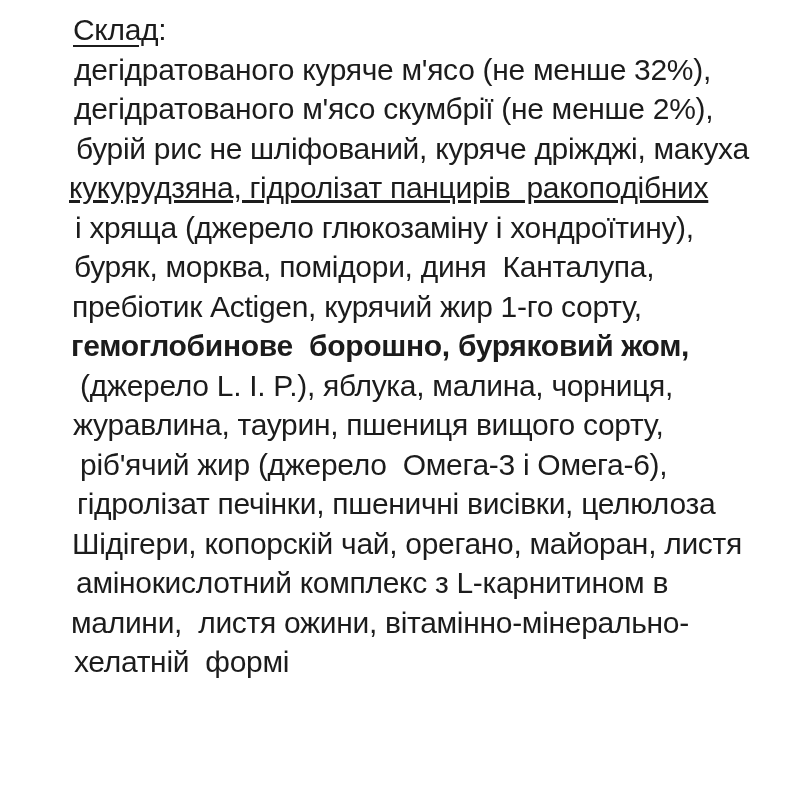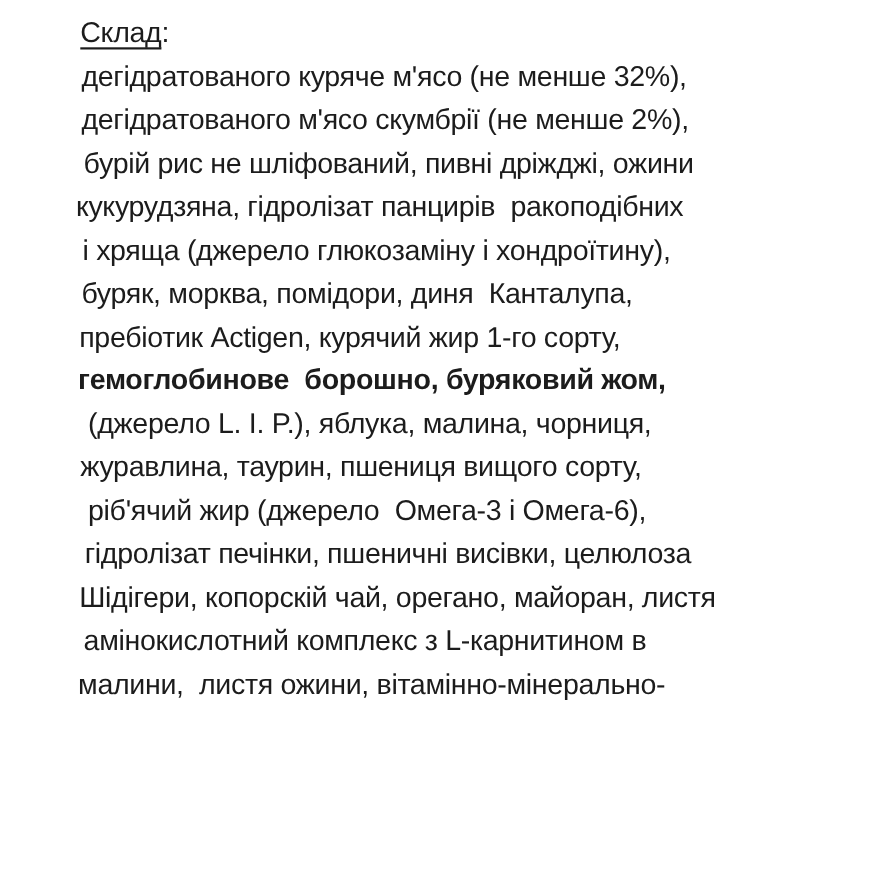--- a/index.html
+++ b/index.html
@@ -9,21 +9,21 @@
   }
   .page {
     position: relative;
     width: 800px;
     height: 800px;
     box-sizing: border-box;
     padding: 10px 30px 0 69px;
     background: var(--bg-color, #ffffff);
     color: var(--text-color, #1c1c1c);
     font-family: "Liberation Sans", "DejaVu Sans", sans-serif;
-    font-size: 26px;
+    font-size: 30px;
     font-weight: 400;
     letter-spacing: -0.3px;
     overflow: hidden;
   }
   .title-row,
   .line {
     white-space: pre;          
     line-height: 39.5px;
     height: 39.5px;
     overflow: visible;
@@ -31,21 +31,21 @@
   .title-row { padding-left: 4px; }
   .title-word {
     text-decoration: underline;
     text-decoration-thickness: 2px;
     text-underline-offset: 5px;
   }
   
   .lines .line:nth-child(1)  { padding-left: 5px;  }
   .lines .line:nth-child(2)  { padding-left: 5px;  }
   .lines .line:nth-child(3)  { padding-left: 7px;  }
-  .lines .line:nth-child(4)  { padding-left: 0px;  }
+  .lines .line:nth-child(4)  { padding-left: 0px; text-decoration: underline;  }
   .lines .line:nth-child(5)  { padding-left: 6px;  }
   .lines .line:nth-child(6)  { padding-left: 5px;  }
   .lines .line:nth-child(7)  { padding-left: 3px;  }
   .lines .line:nth-child(8)  { padding-left: 2px; font-weight: bold;  }
   .lines .line:nth-child(9)  { padding-left: 11px; }
   .lines .line:nth-child(10) { padding-left: 4px;  }
   .lines .line:nth-child(11) { padding-left: 11px; }
   .lines .line:nth-child(12) { padding-left: 8px;  }
   .lines .line:nth-child(13) { padding-left: 3px;  }
   .lines .line:nth-child(14) { padding-left: 7px;  }
@@ -55,27 +55,28 @@
   .lines .line:nth-child(18) { padding-left: 7px;  }
 </style>
 </head>
 <body>
 
 <div class="page">
   <div class="title-row"><span class="title-word">Склад</span><span>:</span></div>
   <div class="lines">
     <div class="line">дегідратованого куряче м'ясо (не менше 32%),</div>
     <div class="line">дегідратованого м'ясо скумбрії (не менше 2%),</div>
-    <div class="line">бурій рис не шліфований, пивні дріжджі, ожини</div>
+    <div class="line">бурій рис не шліфований, куряче дріжджі, макуха</div>
     <div class="line">кукурудзяна, гідролізат панцирів  ракоподібних</div>
     <div class="line">і хряща (джерело глюкозаміну і хондроїтину),</div>
     <div class="line">буряк, морква, помідори, диня  Канталупа,</div>
     <div class="line">пребіотик Actigen, курячий жир 1-го сорту,</div>
     <div class="line">гемоглобинове  борошно, буряковий жом,</div>
     <div class="line">(джерело L. I. P.), яблука, малина, чорниця,</div>
     <div class="line">журавлина, таурин, пшениця вищого сорту,</div>
     <div class="line">ріб'ячий жир (джерело  Омега-3 і Омега-6),</div>
     <div class="line">гідролізат печінки, пшеничні висівки, целюлоза</div>
     <div class="line">Шідігери, копорскій чай, орегано, майоран, листя</div>
     <div class="line">амінокислотний комплекс з L-карнитином в</div>
     <div class="line">малини,  листя ожини, вітамінно-мінерально-</div>
+    <div class="line">хелатній  формі</div>
   </div>
 </div>
 
 </body></html>

